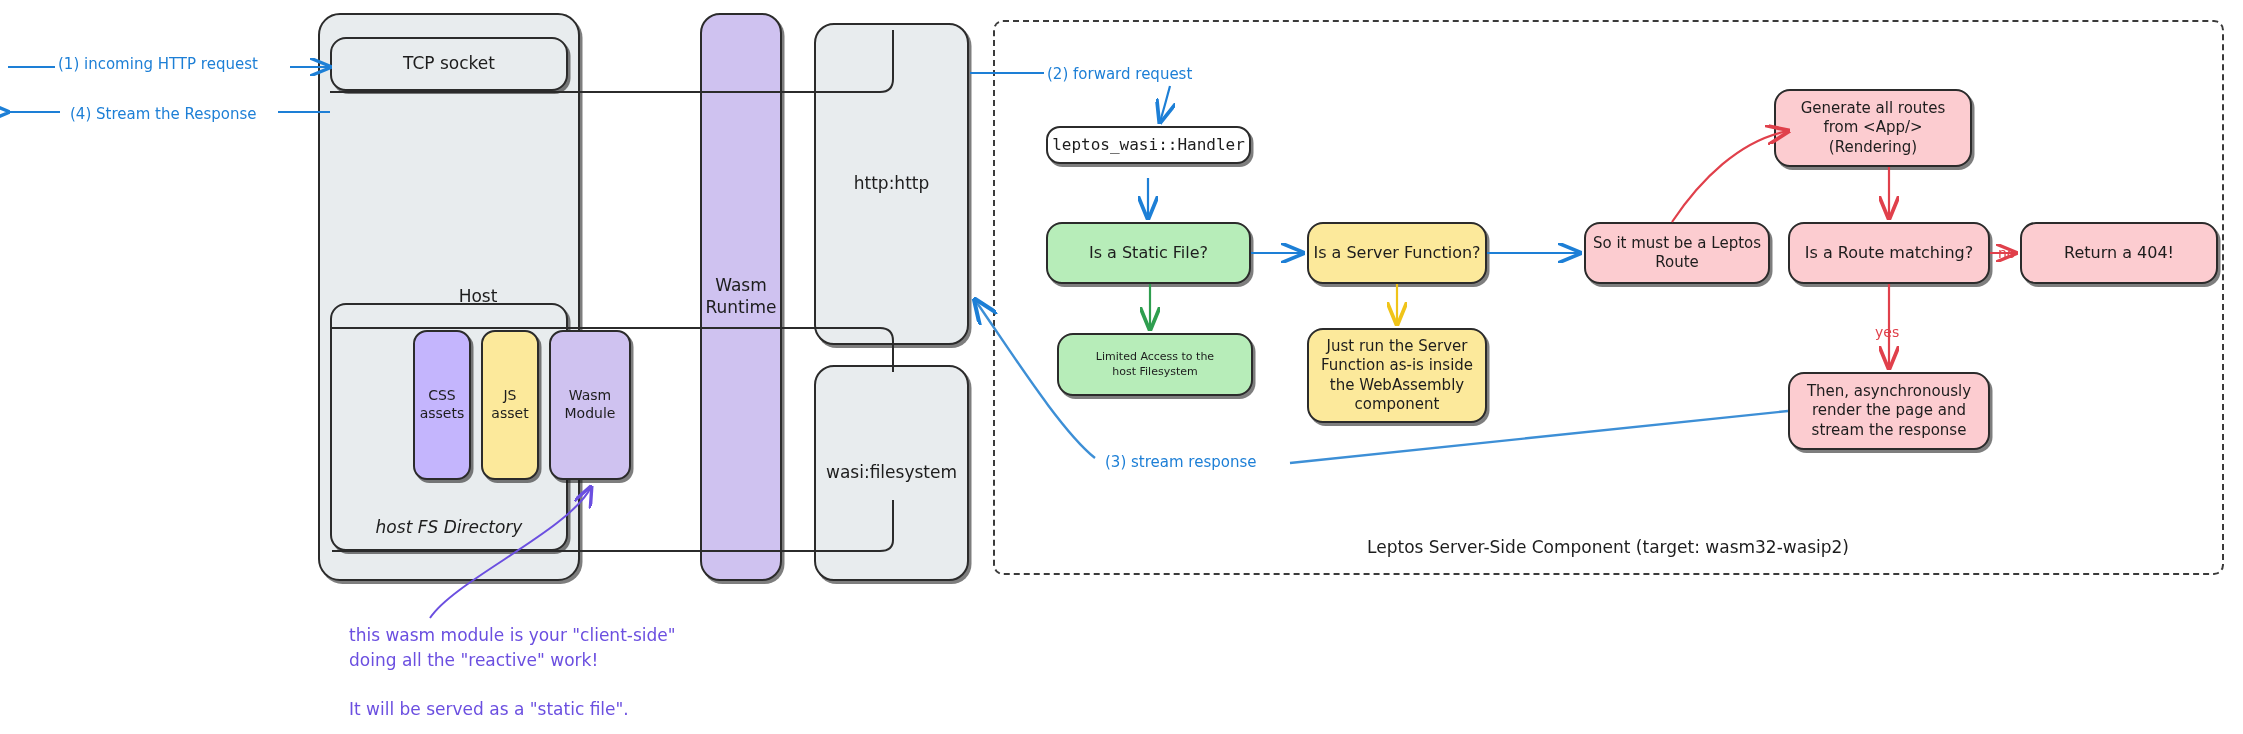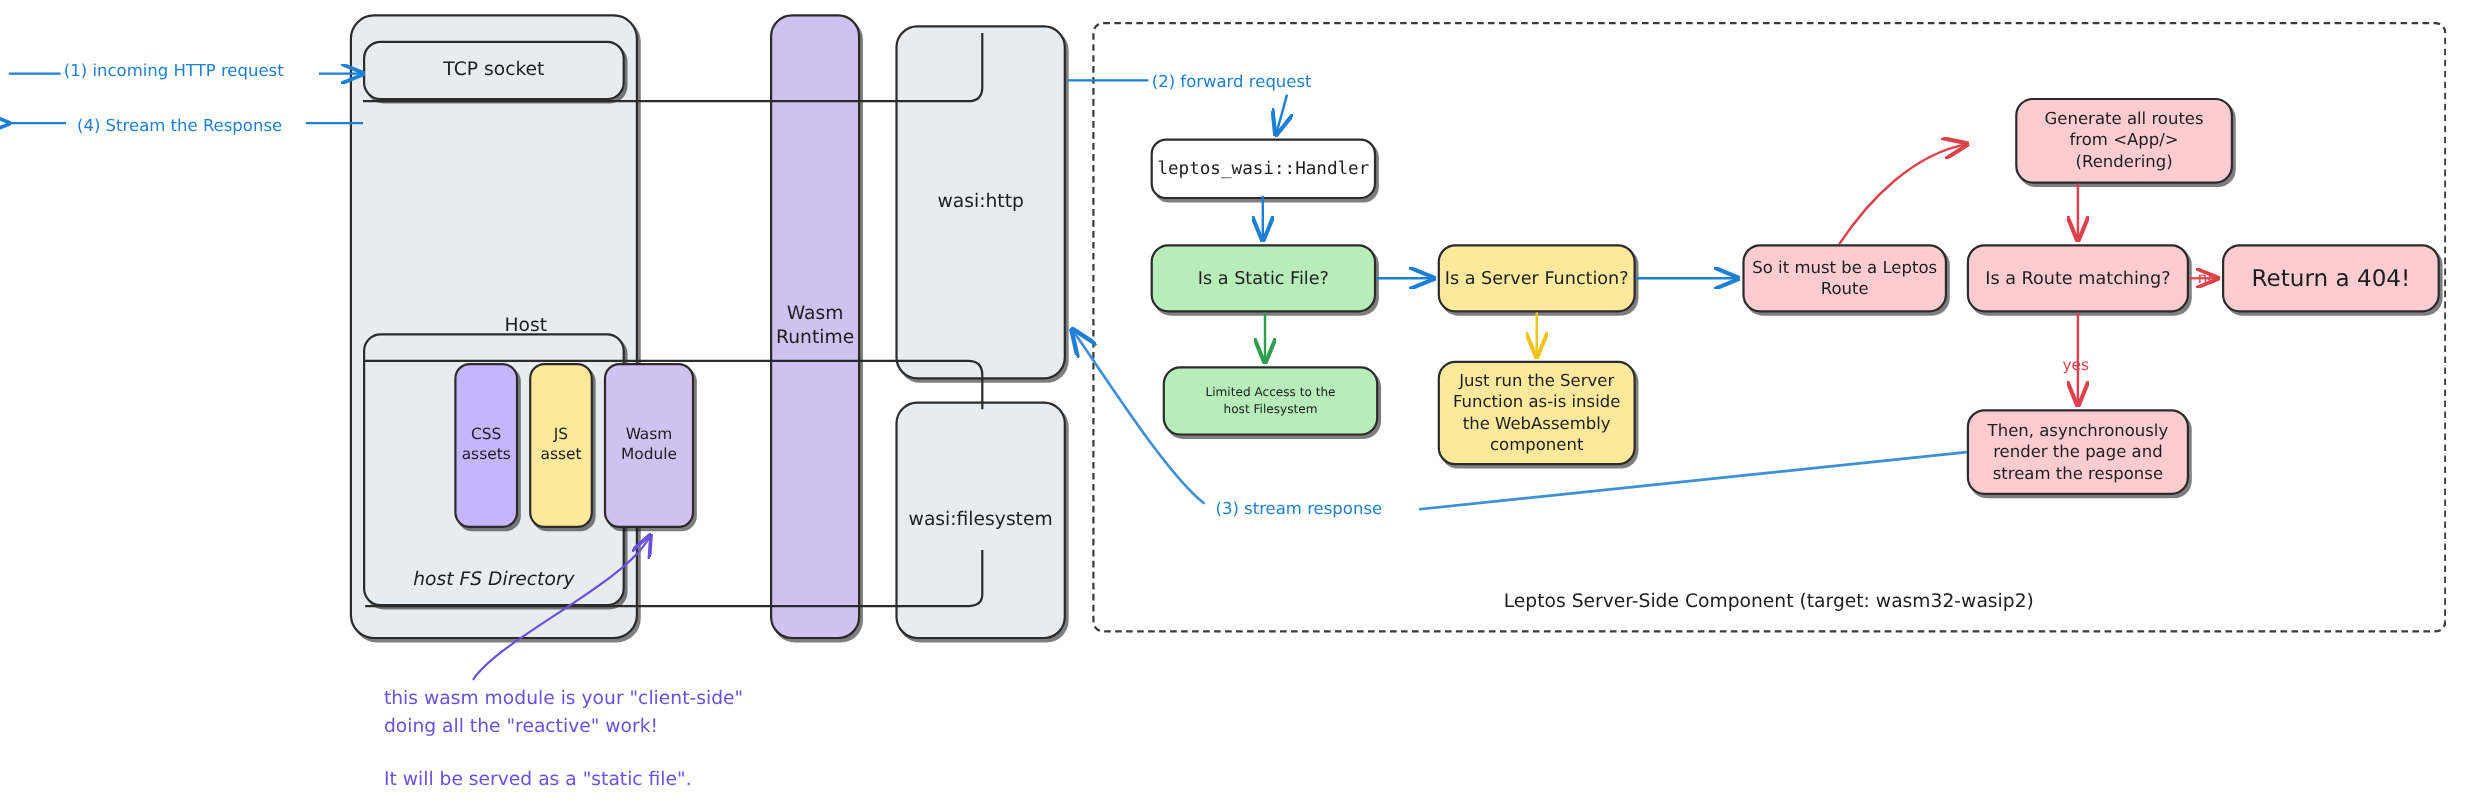--- a/index.html
+++ b/index.html
@@ -57,30 +57,30 @@
     <span style="font-size:14px;white-space:pre-line;">Wasm
 Module</span>
   </div>
 
   <div class="box purple shadow" style="left:700px;top:13px;width:82px;height:568px;border-radius:20px;">
     <span style="font-size:17px;white-space:pre-line;">Wasm
 Runtime</span>
   </div>
 
   <div class="box grey shadow" style="left:814px;top:23px;width:155px;height:322px;border-radius:20px;">
-    <span style="font-size:17px;">wasi:http</span>
+    <span style="font-size:17px;">http:http</span>
   </div>
   <div class="box grey shadow" style="left:814px;top:365px;width:155px;height:216px;border-radius:20px;">
     <span style="font-size:17px;">wasi:filesystem</span>
   </div>
 
   <div class="dashed" style="left:993px;top:20px;width:1231px;height:555px;"></div>
   <div class="capt" style="left:1608px;top:537px;transform:translateX(-50%);">Leptos Server-Side Component (target: wasm32-wasip2)</div>
 
-  <div class="box white shadow mono" style="left:1046px;top:126px;width:205px;height:55px;border-radius:14px;">
+  <div class="box white shadow mono" style="left:1046px;top:126px;width:205px;height:38px;border-radius:14px;">
     <span>leptos_wasi::Handler</span>
   </div>
 
   <div class="box green shadow" style="left:1046px;top:222px;width:205px;height:62px;">
     <span style="font-size:16px;white-space:pre-line;">Is a Static File?</span>
   </div>
   <div class="box green shadow" style="left:1057px;top:333px;width:196px;height:63px;">
     <span style="font-size:11px;white-space:pre-line;">Limited Access to the
 host Filesystem</span>
   </div>
@@ -92,30 +92,30 @@
     <span style="font-size:15px;white-space:pre-line;">Just run the Server
 Function as-is inside
 the WebAssembly
 component</span>
   </div>
 
   <div class="box pink shadow" style="left:1584px;top:222px;width:186px;height:62px;">
     <span style="font-size:15px;white-space:pre-line;">So it must be a Leptos
 Route</span>
   </div>
-  <div class="box pink shadow" style="left:1832px;top:89px;width:198px;height:78px;">
+  <div class="box pink shadow" style="left:1774px;top:89px;width:198px;height:78px;">
     <span style="font-size:15px;white-space:pre-line;">Generate all routes
 from &lt;App/&gt;
 (Rendering)</span>
   </div>
   <div class="box pink shadow" style="left:1788px;top:222px;width:202px;height:62px;">
     <span style="font-size:16px;white-space:pre-line;">Is a Route matching?</span>
   </div>
   <div class="box pink shadow" style="left:2020px;top:222px;width:198px;height:62px;">
-    <span style="font-size:21px;white-space:pre-line;">Return a 404!</span>
+    <span style="font-size:16px;white-space:pre-line;">Return a 404!</span>
   </div>
   <div class="box pink shadow" style="left:1788px;top:372px;width:202px;height:78px;">
     <span style="font-size:15px;white-space:pre-line;">Then, asynchronously
 render the page and
 stream the response</span>
   </div>
 
   <div class="lbl" style="left:58px;top:55px;">(1) incoming HTTP request</div>
   <div class="lbl" style="left:70px;top:105px;">(4) Stream the Response</div>
   <div class="lbl" style="left:1047px;top:65px;">(2) forward request</div>

